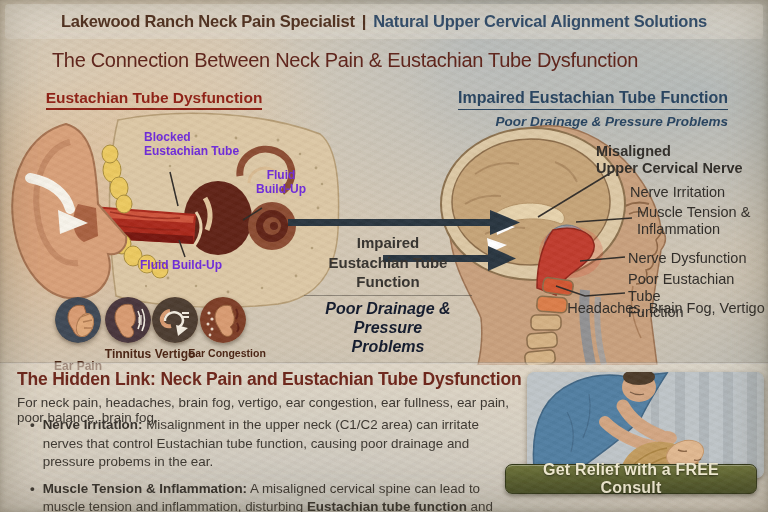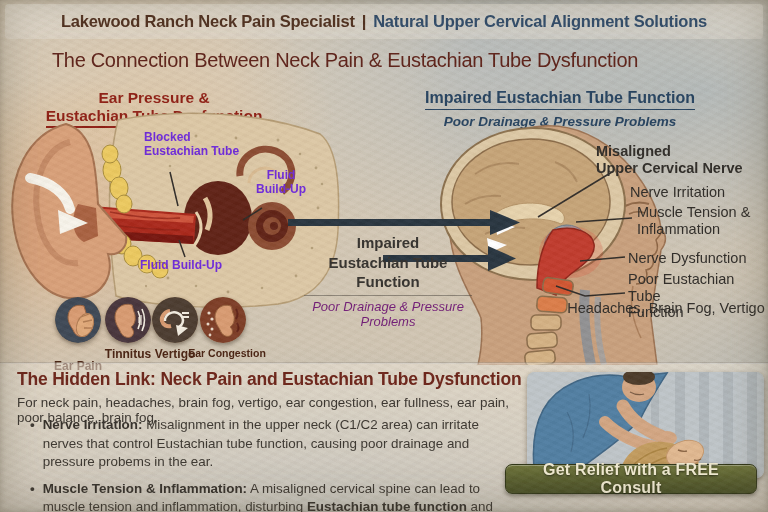--- a/index.html
+++ b/index.html
@@ -37,21 +37,21 @@
 
   .main-title{position:absolute;top:49px;left:0;width:690px;text-align:center;
     font-size:20px;font-weight:normal;color:#5c2017;letter-spacing:-0.3px;}
 
   
   .left-heading{position:absolute;top:89px;left:28px;width:252px;text-align:center;
     color:#8e1d12;font-weight:bold;font-size:15.5px;line-height:1.16;}
   .left-heading .u{display:inline-block;border-bottom:2px solid #8e1d12;padding-bottom:1px;}
 
   
-  .right-heading{position:absolute;top:89px;left:392px;width:336px;text-align:center;color:#24415e;}
+  .right-heading{position:absolute;top:89px;left:392px;width:336px;text-align:right;color:#24415e;}
   .right-heading .h{font-weight:bold;font-size:16px;display:inline-block;
     border-bottom:1.5px solid #24415e;padding-bottom:2px;}
   .right-heading .sub{font-style:italic;font-weight:bold;font-size:13.5px;margin-top:4px;}
 
   
   .ear-art{position:absolute;left:0;top:108px;width:340px;height:200px;}
   .head-art{position:absolute;left:425px;top:122px;width:250px;height:243px;}
   .lines-overlay{position:absolute;inset:0;pointer-events:none;}
 
   
@@ -64,21 +64,21 @@
   .r-nerve-irr{left:630px;top:184px;}
   .r-muscle{left:637px;top:204px;width:125px;}
   .r-nerve-dys{left:628px;top:250px;}
   .r-poor{left:628px;top:271px;width:135px;}
   .r-symptoms{left:566px;top:300px;width:200px;text-align:center;}
 
   
   .center-text{position:absolute;left:302px;top:233px;width:172px;text-align:center;}
   .center-text .big{color:#33302c;font-weight:bold;font-size:15px;line-height:1.3;}
   .center-text .rule{width:168px;margin:3px auto 3px;border-top:1px solid rgba(80,75,65,0.55);}
-  .center-text .sub{color:#701a75;font-style:italic;font-weight:normal;font-size:13px;line-height:1.2;}
+  .center-text .sub{color:#0f172a;font-style:italic;font-weight:bold;font-size:16px;line-height:1.2;}
 
   
   .sym-circle{position:absolute;width:46px;height:46px;border-radius:50%;top:297px;
     box-shadow:0 2px 4px rgba(60,45,30,0.5), inset 0 0 0 2px rgba(120,90,60,0.6);}
   .sym-circle svg{display:block;border-radius:50%;}
   .sym-label{position:absolute;top:347px;text-align:center;color:#47200f;font-weight:bold;font-size:12px;}
 
   
   .bottom-bg{position:absolute;top:364px;left:0;right:0;bottom:0;
     background:linear-gradient(rgba(236,228,214,0.55), rgba(214,208,198,0.45));}
@@ -114,21 +114,20 @@
 
 <div class="header">
   <span class="clinic">Lakewood Ranch Neck Pain Specialist</span>
   <span class="divider">|</span>
   <span class="tagline">Natural Upper Cervical Alignment Solutions</span>
 </div>
 
 <div class="main-title">The Connection Between Neck Pain &amp; Eustachian Tube Dysfunction</div>
 
 <div class="left-heading">
-  <div>Ear Pressure &amp;</div>
   <div><span class="u">Eustachian Tube Dysfunction</span></div>
 </div>
 
 <div class="right-heading">
   <div><span class="h">Impaired Eustachian Tube Function</span></div>
   <div class="sub">Poor Drainage &amp; Pressure Problems</div>
 </div>
 
 <svg class="ear-art" viewBox="0 0 340 200">
 

